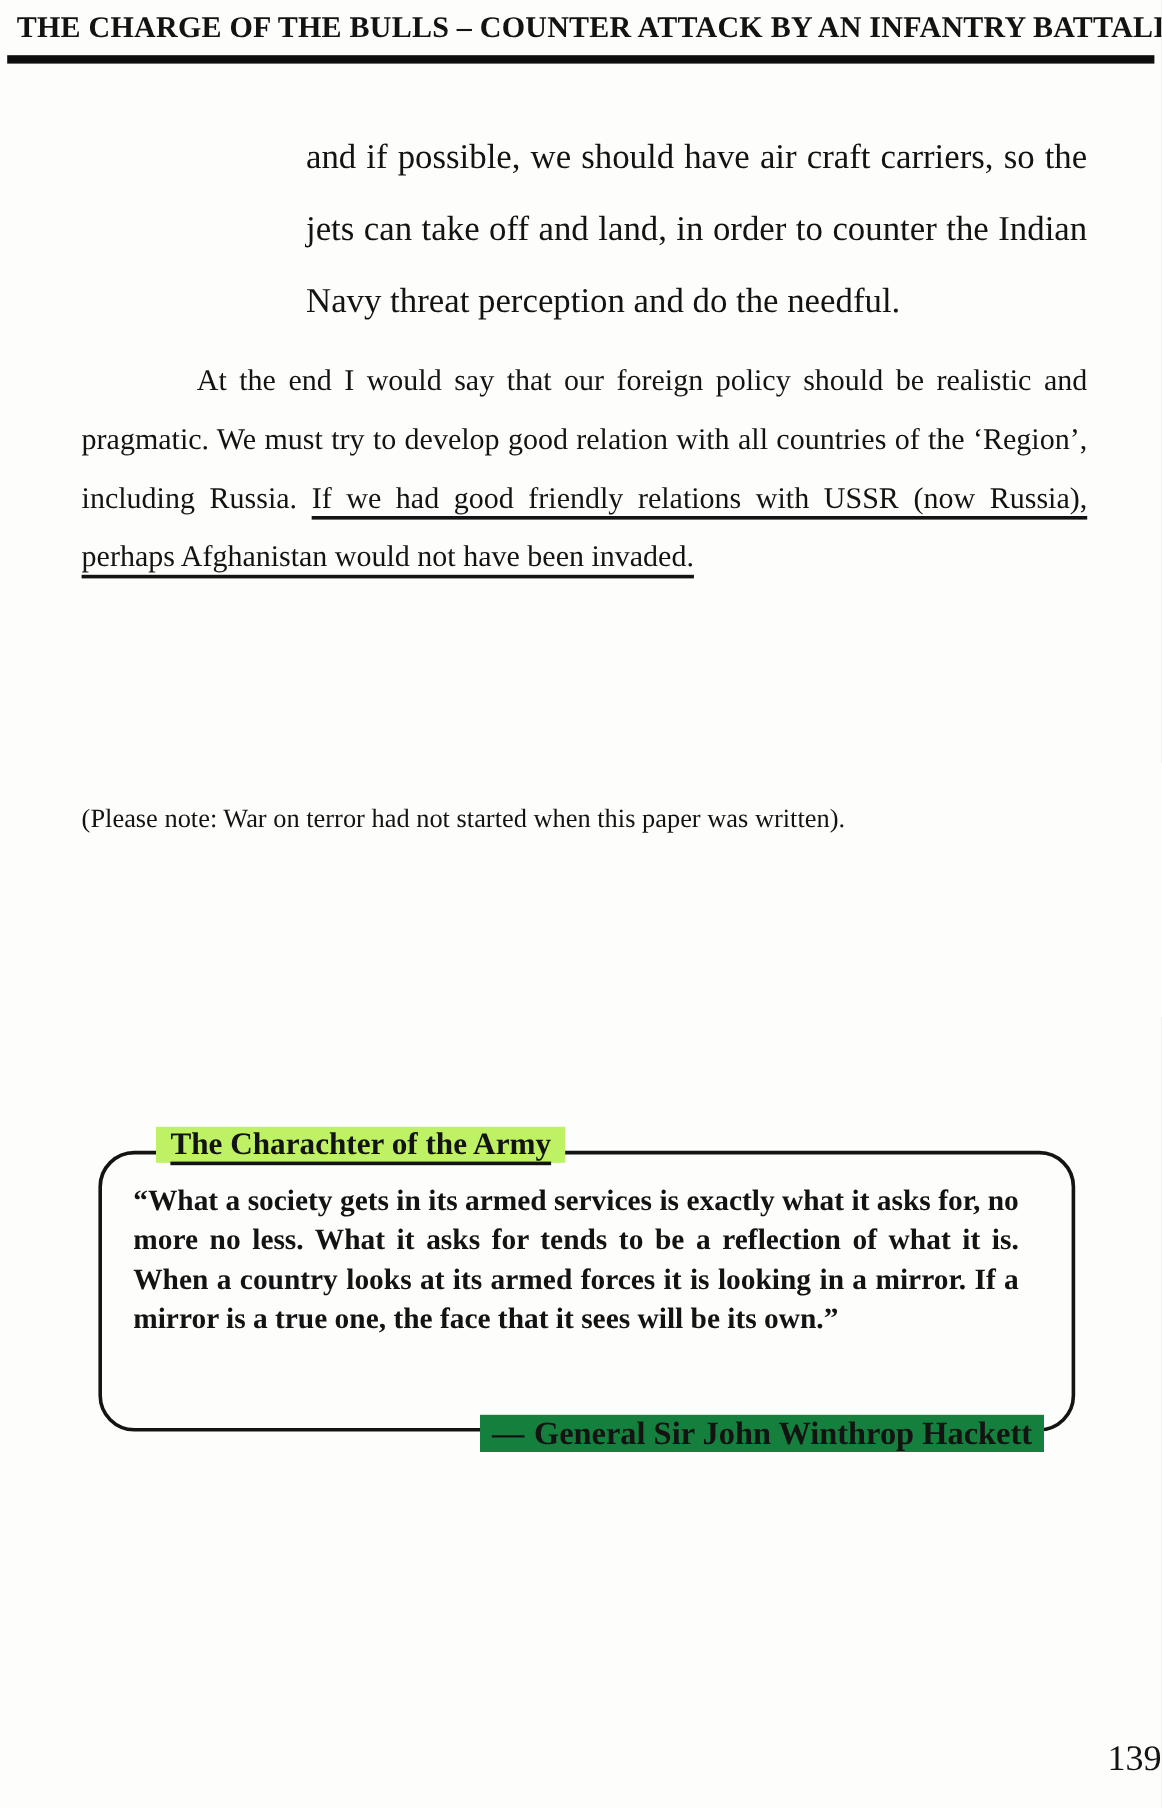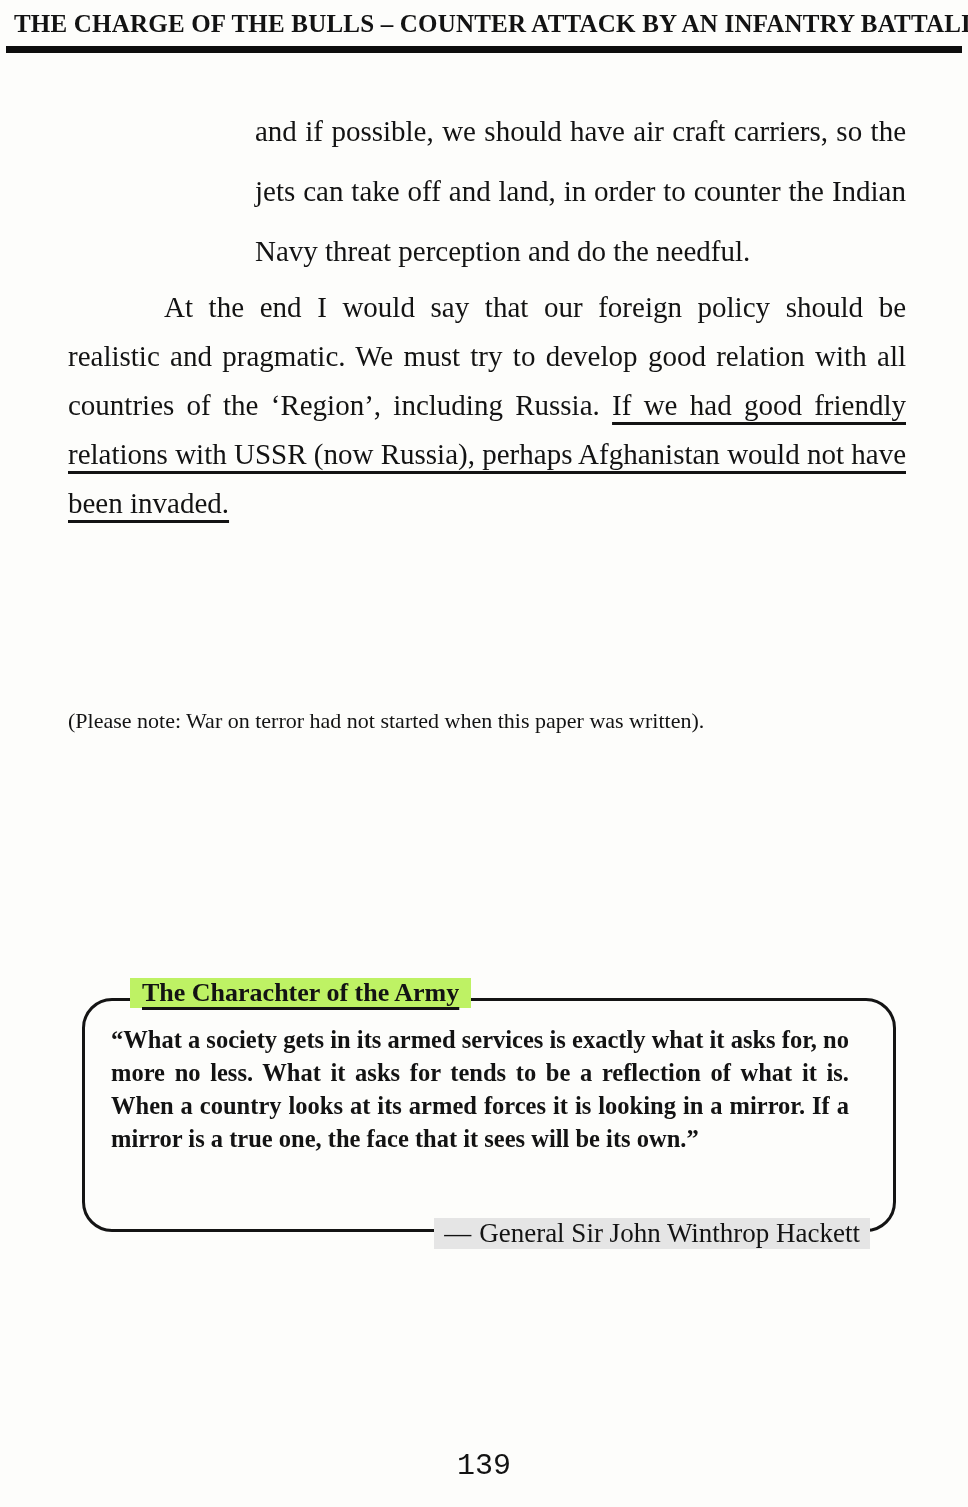--- a/index.html
+++ b/index.html
@@ -33,22 +33,22 @@
   .content {
     padding: 0 62px 0 68px;
   }
   .para-quote {
     margin: 48px 0 0 187px;
     font-size: 29px;
     line-height: 60px;
     text-align: justify;
   }
   .para-main {
-    margin-top: 2px;
-    font-size: 29px;
+    margin-top: 12px;
+    font-size: 25px;
     line-height: 49px;
     text-align: justify;
     text-indent: 96px;
   }
   .underlined-passage {
     text-decoration: underline;
     text-decoration-thickness: 2.5px;
     text-underline-offset: 7px;
   }
   .note-para {
@@ -82,38 +82,37 @@
   .quote-text {
     font-size: 24.5px;
     font-weight: bold;
     line-height: 33px;
     text-align: justify;
   }
   .attribution {
     position: absolute;
     bottom: -17px;
     right: 26px;
-    background: #e5e5e5;
+    background: #15803d;
     padding: 0 10px;
     font-size: 27px;
-    font-weight: normal;
+    font-weight: bold;
     white-space: nowrap;
   }
   .attribution .dash {
     letter-spacing: -2px;
     margin-right: 10px;
   }
   .page-number {
     position: absolute;
     bottom: 24px;
     left: 0;
     right: 0;
-    text-align: center;
+    text-align: right;
     font-size: 30px;
-    font-family: Liberation Mono, monospace;
   }
 </style>
 </head>
 <body>
 
 <div class="page">
 
   <div class="page-header">THE CHARGE OF THE BULLS – COUNTER ATTACK BY AN INFANTRY BATTALION</div>
 
   <div class="header-rule"></div>

